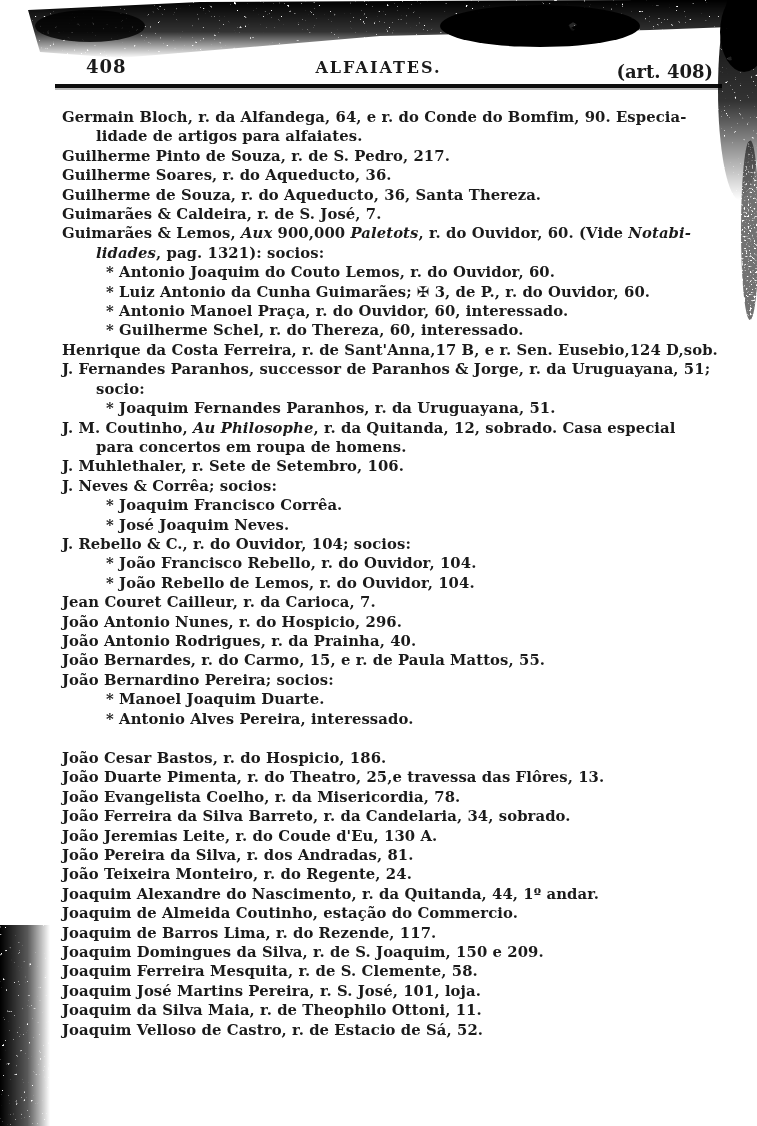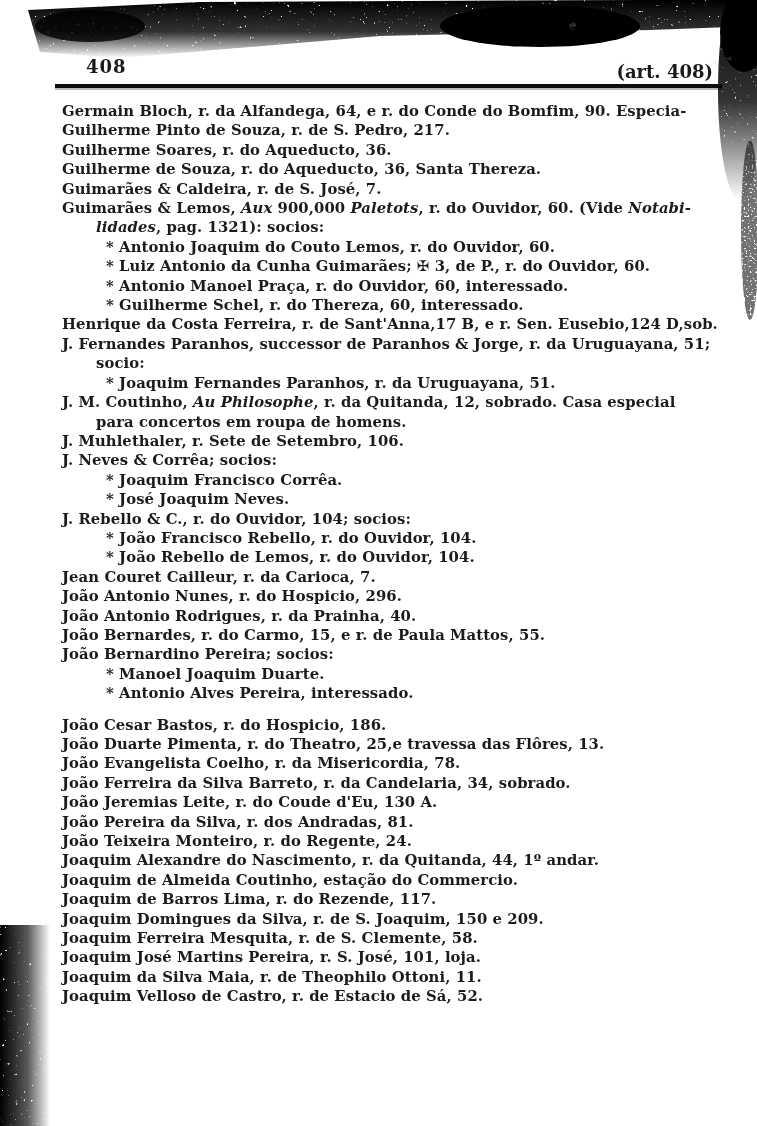--- a/index.html
+++ b/index.html
@@ -38,53 +38,55 @@
   .rule {
     position: absolute;
     top: 84px; left: 55px;
     width: 667px; height: 4px;
     background: #0e0e0e;
     box-shadow: 0 2px 0 rgba(0,0,0,0.28);
   }
 
   .body-col {
     position: absolute;
-    top: 101px; left: 62px;
+    top: 107px; left: 62px;
     width: 680px;
   }
   .line {
     font-size: 14.8px;
     font-weight: bold;
     line-height: 19.4px;
     white-space: nowrap;
     letter-spacing: 0.1px;
   }
   .line.cont  { padding-left: 34px; }
   .line.socio { padding-left: 44px; }
-  .line.gap   { margin-top: 12px; }
+  .line.gap   { margin-top: 20px; }
   .it { font-style: italic; }
 
   .artifacts {
     position: absolute;
     top: 0; left: 0;
     z-index: 6;
     pointer-events: none;
   }
 </style>
 </head>
 <body>
 
 <div class="page">
 
   <div class="page-num">408</div>
+  <div class="running-title">ALFAIATES.</div>
   <div class="art-ref">(art. 408)</div>
   <div class="rule"></div>
 
   <div class="body-col">
       <div class="line main"><span>Germain Bloch, r. da Alfandega, 64, e r. do Conde do Bomfim, 90. Especia-</span></div>
+      <div class="line cont"><span>lidade de artigos para alfaiates.</span></div>
       <div class="line main"><span>Guilherme Pinto de Souza, r. de S. Pedro, 217.</span></div>
       <div class="line main"><span>Guilherme Soares, r. do Aqueducto, 36.</span></div>
       <div class="line main"><span>Guilherme de Souza, r. do Aqueducto, 36, Santa Thereza.</span></div>
       <div class="line main"><span>Guimarães &amp; Caldeira, r. de S. José, 7.</span></div>
       <div class="line main"><span>Guimarães &amp; Lemos, </span><span class="it">Aux</span><span> 900,000 </span><span class="it">Paletots</span><span>, r. do Ouvidor, 60. (Vide </span><span class="it">Notabi-</span></div>
       <div class="line cont"><span class="it">lidades</span><span>, pag. 1321): socios:</span></div>
       <div class="line socio"><span>* Antonio Joaquim do Couto Lemos, r. do Ouvidor, 60.</span></div>
       <div class="line socio"><span>* Luiz Antonio da Cunha Guimarães; ✠ 3, de P., r. do Ouvidor, 60.</span></div>
       <div class="line socio"><span>* Antonio Manoel Praça, r. do Ouvidor, 60, interessado.</span></div>
       <div class="line socio"><span>* Guilherme Schel, r. do Thereza, 60, interessado.</span></div>

